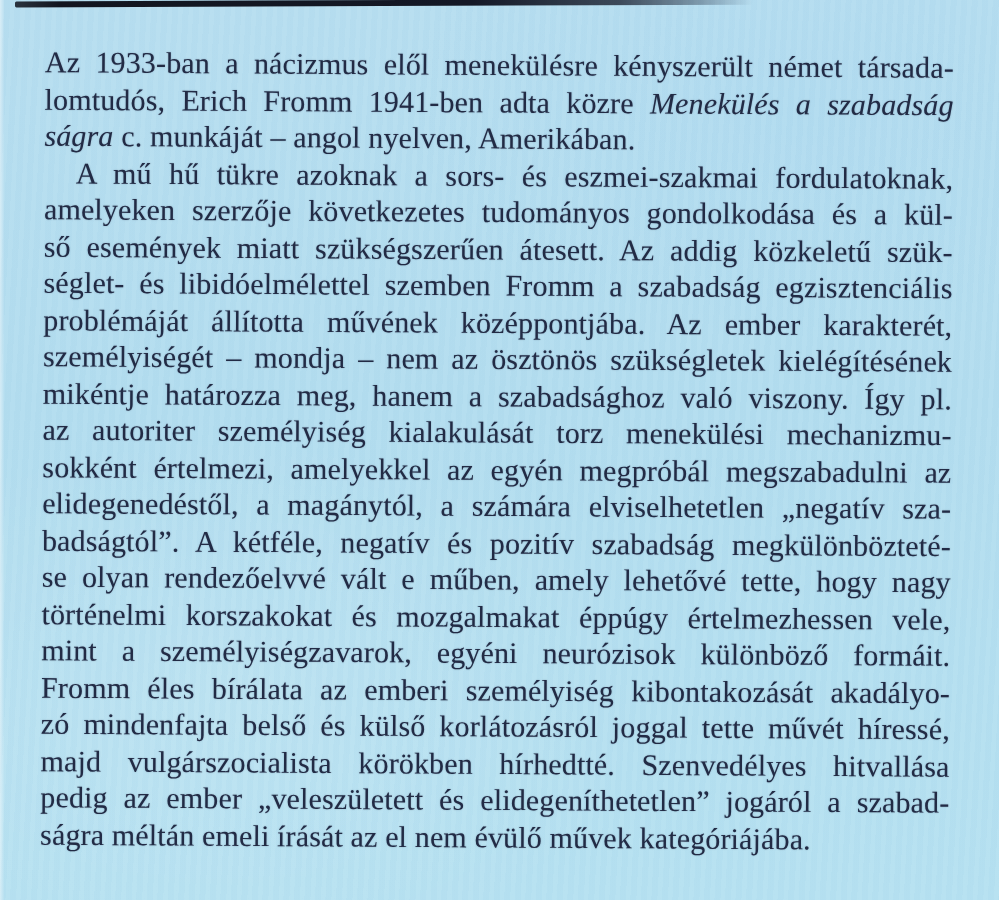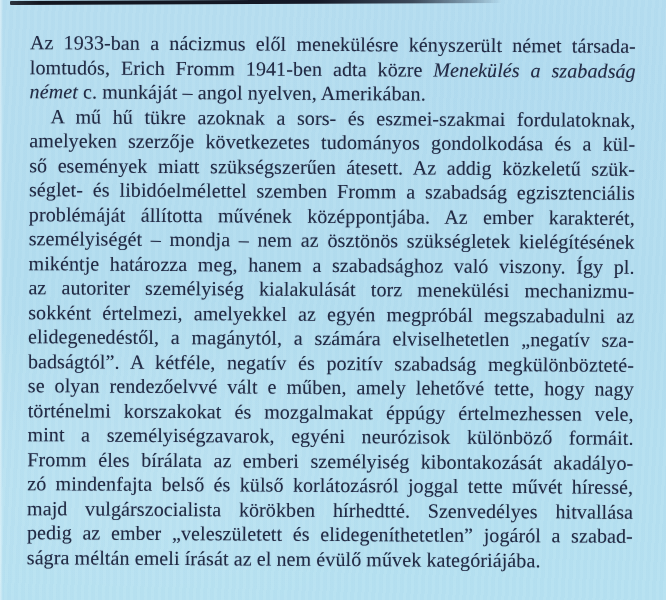--- a/index.html
+++ b/index.html
@@ -82,21 +82,21 @@
 </head>
 <body>
 
 <div class="texture"></div>
 <div class="edge-left"></div>
 <div class="top-rule"></div>
 
 <div class="text-block" id="text-block">
     <div class="line"><span>Az 1933-ban a nácizmus elől menekülésre kényszerült német társada-</span></div>
     <div class="line"><span>lomtudós, Erich Fromm 1941-ben adta közre </span><span class="seg-italic">Menekülés a szabadság</span></div>
-    <div class="line para-end"><span class="seg-italic">német</span><span> c. munkáját – angol nyelven, Amerikában.</span></div>
+    <div class="line para-end"><span class="seg-italic">ságra</span><span> c. munkáját – angol nyelven, Amerikában.</span></div>
     <div class="line indent"><span>A mű hű tükre azoknak a sors- és eszmei-szakmai fordulatoknak,</span></div>
     <div class="line"><span>amelyeken szerzője következetes tudományos gondolkodása és a kül-</span></div>
     <div class="line"><span>ső események miatt szükségszerűen átesett. Az addig közkeletű szük-</span></div>
     <div class="line"><span>séglet- és libidóelmélettel szemben Fromm a szabadság egzisztenciális</span></div>
     <div class="line"><span>problémáját állította művének középpontjába. Az ember karakterét,</span></div>
     <div class="line"><span>személyiségét – mondja – nem az ösztönös szükségletek kielégítésének</span></div>
     <div class="line"><span>mikéntje határozza meg, hanem a szabadsághoz való viszony. Így pl.</span></div>
     <div class="line"><span>az autoriter személyiség kialakulását torz menekülési mechanizmu-</span></div>
     <div class="line"><span>sokként értelmezi, amelyekkel az egyén megpróbál megszabadulni az</span></div>
     <div class="line"><span>elidegenedéstől, a magánytól, a számára elviselhetetlen „negatív sza-</span></div>

